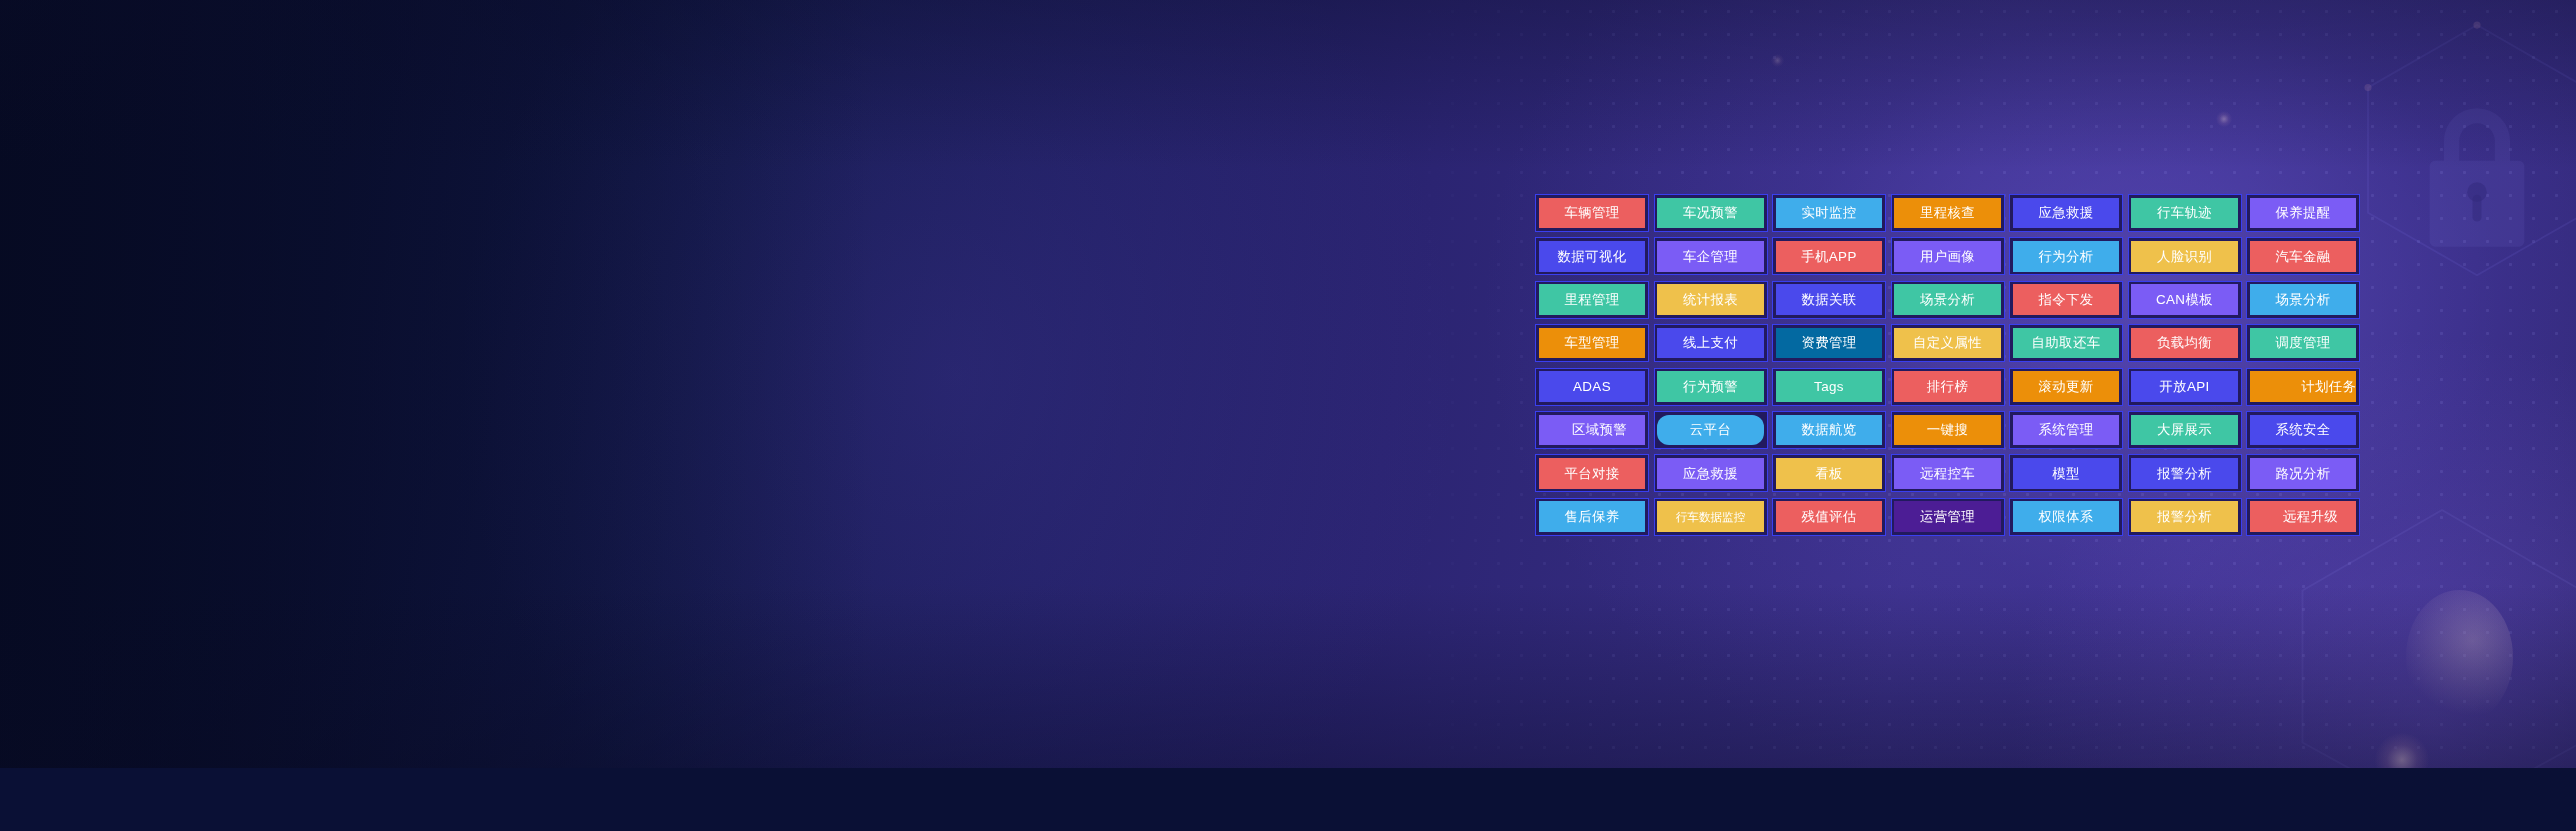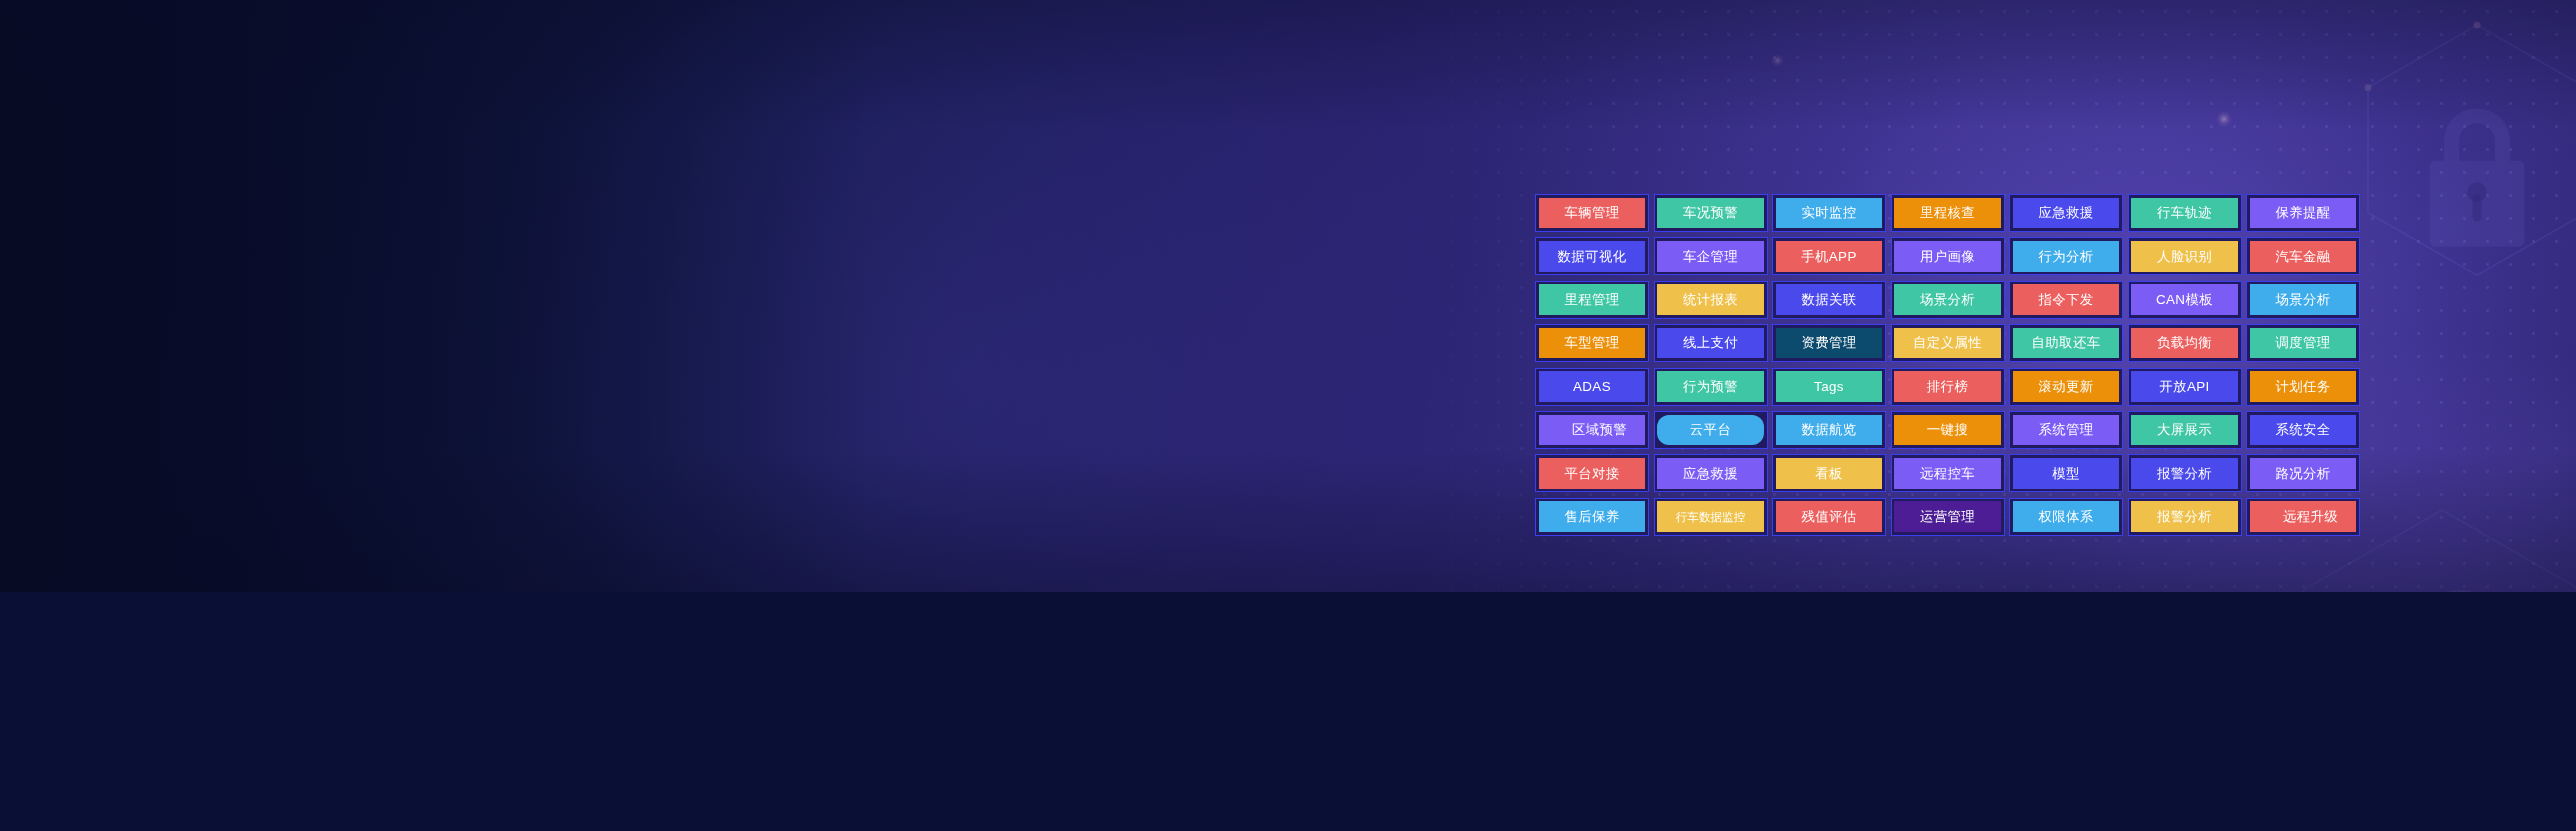--- a/index.html
+++ b/index.html
@@ -1,21 +1,21 @@
 <!DOCTYPE html>
 <html style="font-size:14.3px"><head>
 <meta charset="utf-8">
 <style>
   html,body{margin:0;padding:0;}
   body{
     width:2576px;height:832px;overflow:hidden;
     font-family:"Liberation Sans","DejaVu Sans",sans-serif;
     background:#0a1035;
   }
-  #stage{position:relative;width:2576px;height:592px;overflow:hidden;}
+  #stage{position:relative;width:2576px;height:768px;overflow:hidden;}
 
   
   .bg-base{position:absolute;inset:0;
     background:linear-gradient(100deg,
       #090f31 0%,
       #0c1239 14%,
       #141a4d 28%,
       #201f62 42%,
       #2b2472 54%,
       #332a7d 64%,
@@ -203,21 +203,21 @@
         <div class="tile-inner" style="background: rgb(236, 143, 9);">
           <span class="tile-label">车型管理</span>
         </div>
       </div>
       <div class="tile">
         <div class="tile-inner" style="background: rgb(74, 73, 236);">
           <span class="tile-label">线上支付</span>
         </div>
       </div>
       <div class="tile">
-        <div class="tile-inner" style="background: #0c4a6e;">
+        <div class="tile-inner" style="background: #0369a1;">
           <span class="tile-label">资费管理</span>
         </div>
       </div>
       <div class="tile">
         <div class="tile-inner" style="background: rgb(239, 193, 75);">
           <span class="tile-label">自定义属性</span>
         </div>
       </div>
       <div class="tile">
         <div class="tile-inner" style="background: rgb(63, 198, 164);">
@@ -258,21 +258,21 @@
         <div class="tile-inner" style="background: rgb(236, 143, 9);">
           <span class="tile-label">滚动更新</span>
         </div>
       </div>
       <div class="tile">
         <div class="tile-inner" style="background: rgb(74, 73, 236);">
           <span class="tile-label">开放API</span>
         </div>
       </div>
       <div class="tile">
-        <div class="tile-inner" style="background: rgb(236, 143, 9);">
+        <div class="tile-inner" style="background: rgb(236, 143, 9); justify-content: flex-end;">
           <span class="tile-label">计划任务</span>
         </div>
       </div>
       <div class="tile">
         <div class="tile-inner" style="background: rgb(123, 92, 245); padding-left: 15px;">
           <span class="tile-label">区域预警</span>
         </div>
       </div>
       <div class="tile">
         <div class="tile-inner" style="background: rgb(63, 173, 235); border-radius: 12px;">

